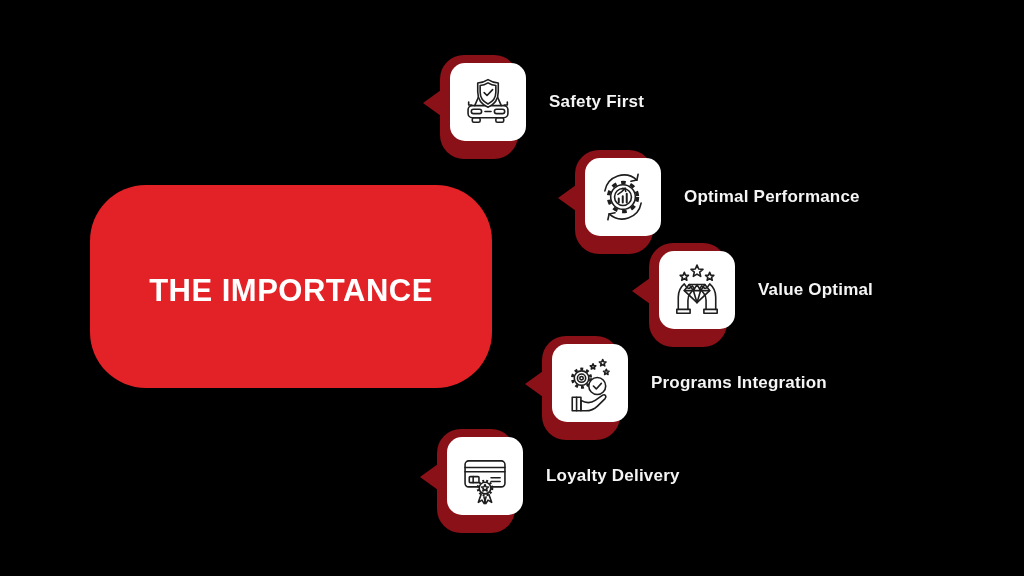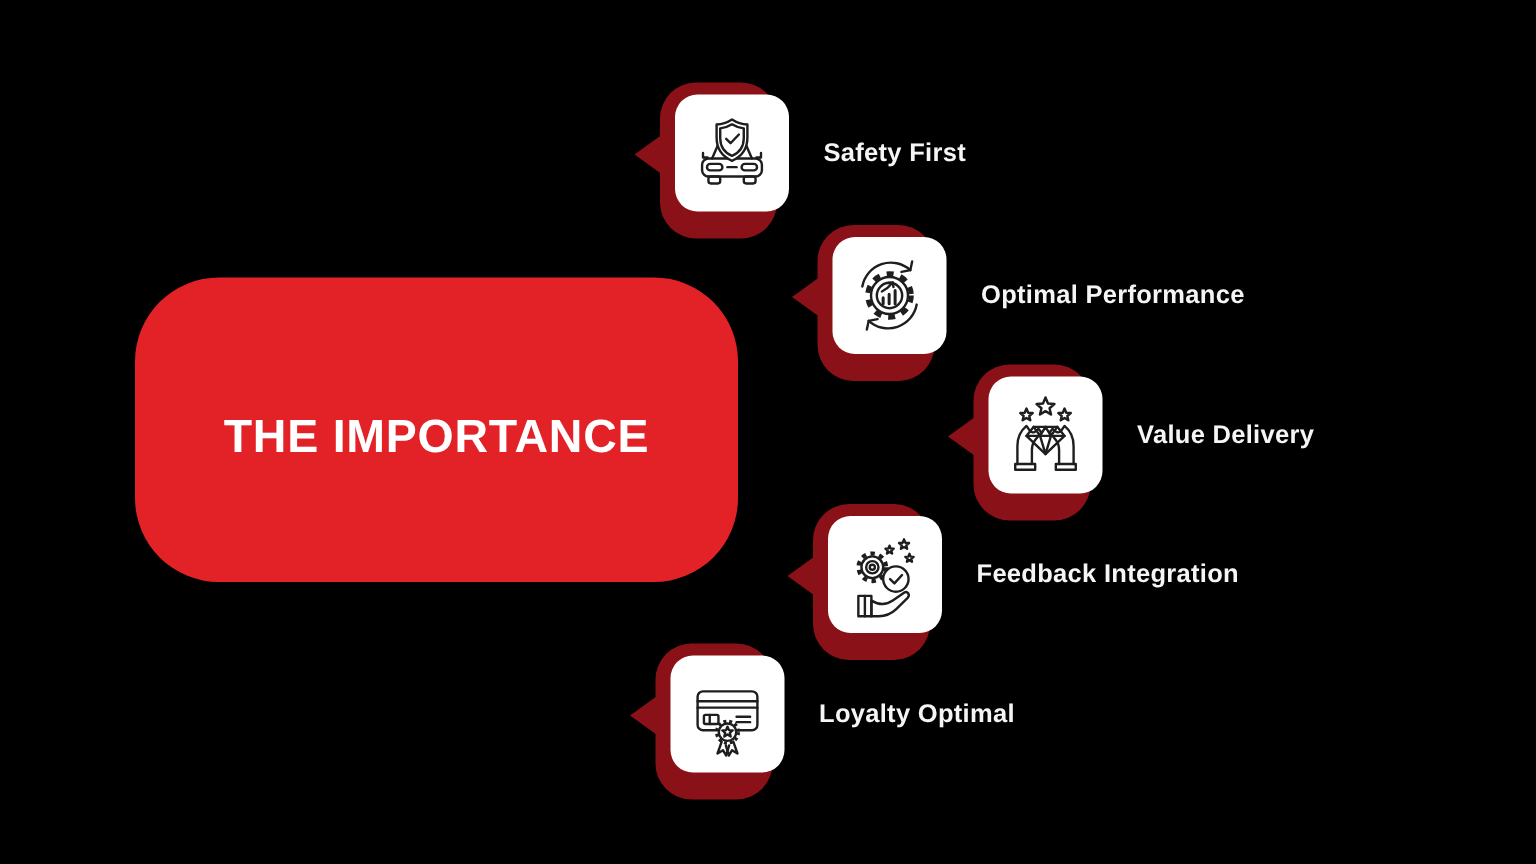--- a/index.html
+++ b/index.html
@@ -17,21 +17,21 @@
     padding-top:8px;box-sizing:border-box;
   }
   .title-line{
     color:var(--title-text,#fff);
     font-size:31px;font-weight:bold;line-height:49px;
     letter-spacing:.5px;text-align:center;white-space:nowrap;
   }
   
   .item{position:absolute;width:76px;height:78px;}
   .item-1{left:450px;top:63px;text-align:center;}
-  .item-2{left:555px;top:158px;border-radius:31px;}
+  .item-2{left:585px;top:158px;border-radius:31px;}
   .item-3{left:659px;top:251px;}
   .item-4{left:552px;top:344px;}
   .item-5{left:447px;top:437px;}
   .bubble{
     position:absolute;left:-10px;top:-8px;width:78px;height:104px;
     background:var(--dark-red,#8A1117);border-radius:24px;z-index:1;
   }
   .tail{
     position:absolute;left:-17px;top:35px;width:0;height:0;
     border-top:13px solid transparent;border-bottom:13px solid transparent;
@@ -115,21 +115,21 @@
         <use href="#st3" transform="translate(13.5 13) scale(3.6)"></use>
         <use href="#st3" transform="translate(34.5 13) scale(3.6)"></use>
         <path d="M17.5 19.5 h13 L34.5 24.5 24 34.5 13.5 24.5 Z"></path>
         <path d="M13.5 24.5 h21 M17.5 19.5 l3.5 5 3-5 3 5 3.5-5 M21 24.5 l3 10 M27 24.5 l-3 10"></path>
         <path d="M8.5 40 v-10 c0-5 2-8.5 5-11 l1.8 2.6 c.8 1.1 2.2 1.3 3.2 .4 l1.6-1.4 1.6 1.9 -3.4 4.3 c-1.3 1.6-1.8 3.4-1.8 5.6 V40"></path>
         <rect x="7.3" y="40" width="11" height="3.2"></rect>
         <path d="M39.5 40 v-10 c0-5-2-8.5-5-11 l-1.8 2.6 c-.8 1.1-2.2 1.3-3.2 .4 l-1.6-1.4 -1.6 1.9 3.4 4.3 c1.3 1.6 1.8 3.4 1.8 5.6 V40"></path>
         <rect x="29.7" y="40" width="11" height="3.2"></rect>
       </svg>
     </div>
-    <div class="label">Value Delivery</div>
+    <div class="label">Value Optimal</div>
   </div>
 
   <div class="item item-4">
     <div class="bubble">
       <div class="tail"></div>
     </div>
     <div class="card">
       <svg class="icon" viewBox="0 0 48 48" fill="none" stroke="#1E1E1E" stroke-width="1.6" stroke-linecap="round" stroke-linejoin="round">
         <defs>
           <path id="st4" d="M0 -1 L0.265 -0.364 L0.951 -0.309 L0.428 0.139 L0.588 0.809 L0 0.45 L-0.588 0.809 L-0.428 0.139 L-0.951 -0.309 L-0.265 -0.364 Z"></path>
@@ -141,21 +141,21 @@
         <circle cx="17" cy="20" r="6"></circle>
         <circle cx="17" cy="20" r="3.4"></circle>
         <circle cx="17" cy="20" r="1.4"></circle>
         <circle cx="30" cy="26.5" r="7" fill="#FFFFFF"></circle>
         <path d="M26.8 26.5 l2.4 2.4 4.2-4.6"></path>
         <path d="M16.5 47 v-8.6 c4 2.4 8.3 2.4 11.8 0 l6.2-4.3 c1.8-1.2 3.6 1 2 2.8 l-6.3 6.2 c-2.6 2.5-6 3.9-9.7 3.9 z"></path>
         <rect x="9.3" y="35.8" width="7.2" height="11.2"></rect>
         <path d="M12.9 35.8 v11.2"></path>
       </svg>
     </div>
-    <div class="label">Feedback Integration</div>
+    <div class="label">Programs Integration</div>
   </div>
 
   <div class="item item-5">
     <div class="bubble">
       <div class="tail"></div>
     </div>
     <div class="card">
       <svg class="icon" viewBox="0 0 48 48" fill="none" stroke="#1E1E1E" stroke-width="1.6" stroke-linecap="round" stroke-linejoin="round">
         <defs>
           <path id="st5" d="M0 -1 L0.265 -0.364 L0.951 -0.309 L0.428 0.139 L0.588 0.809 L0 0.45 L-0.588 0.809 L-0.428 0.139 L-0.951 -0.309 L-0.265 -0.364 Z"></path>
@@ -165,16 +165,16 @@
         <rect x="11" y="24.5" width="8" height="5" rx="0.8"></rect>
         <path d="M14.2 24.5 v5"></path>
         <path d="M29 25.5 h7.5 M29 28.5 h7.5"></path>
         <circle cx="24" cy="34" r="6" stroke-width="2.2" stroke-dasharray="1.95 1.95" stroke-linecap="butt"></circle>
         <circle cx="24" cy="34" r="4.8" fill="#FFFFFF"></circle>
         <use href="#st5" transform="translate(24 34) scale(3)"></use>
         <path d="M20.8 39.2 l-2.3 6.6 3-1.8 1.8 2.9 1.6-5.6"></path>
         <path d="M27.2 39.2 l2.3 6.6-3-1.8-1.8 2.9-1.6-5.6"></path>
       </svg>
     </div>
-    <div class="label">Loyalty Optimal</div>
+    <div class="label">Loyalty Delivery</div>
   </div>
 
 </div>
 
 </body></html>

